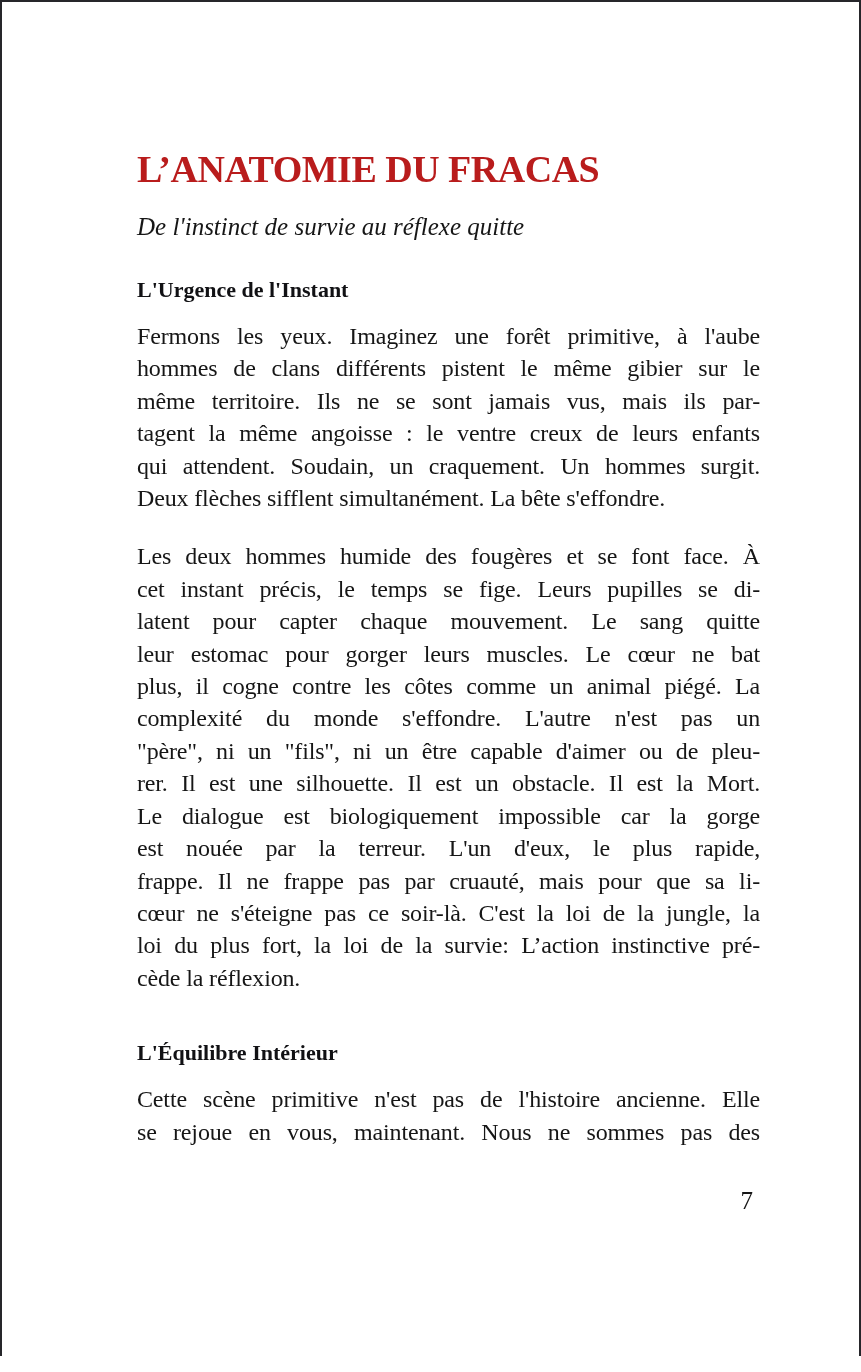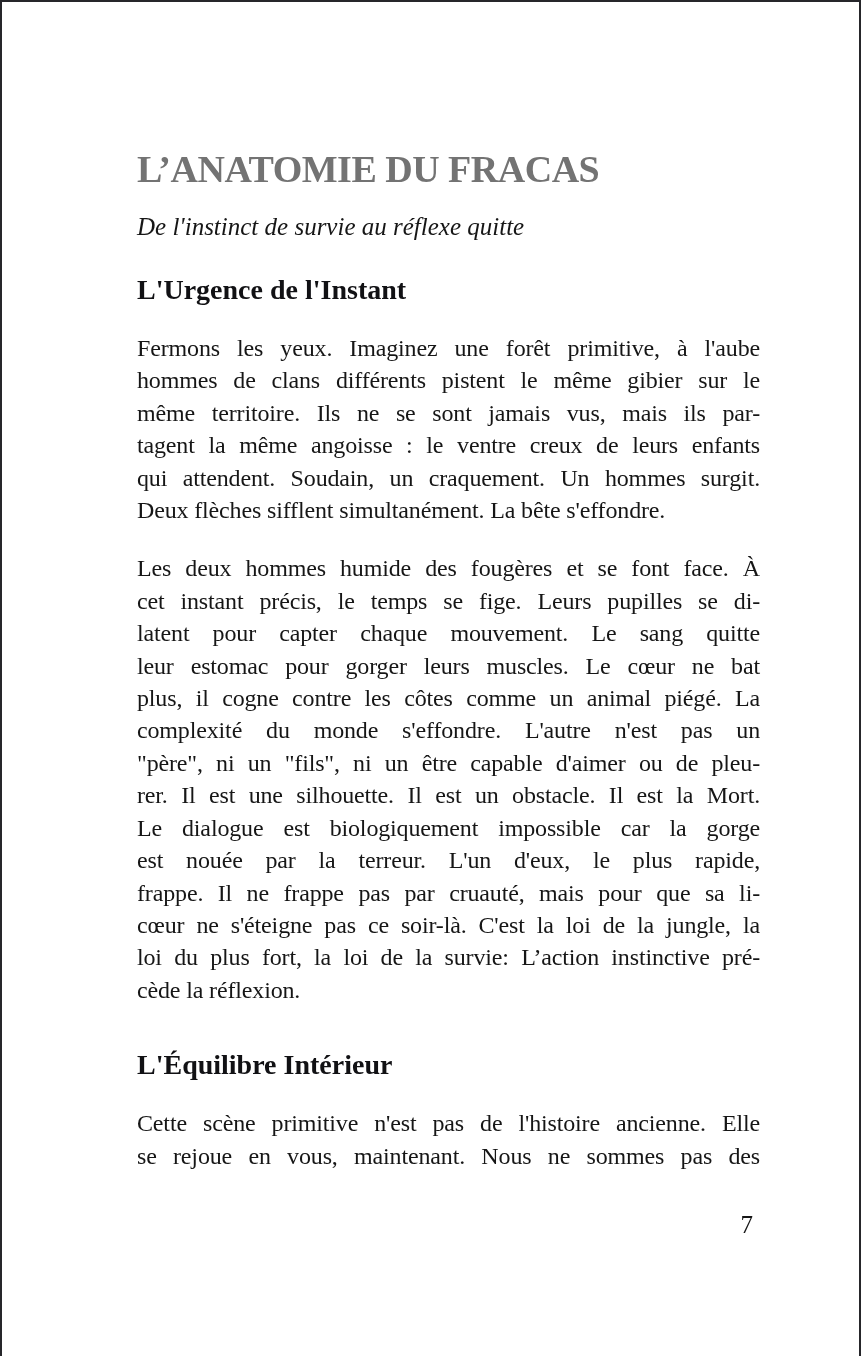--- a/index.html
+++ b/index.html
@@ -28,39 +28,39 @@
     left: 137px;
     top: 0;
     width: 623px;
   }
   .title {
     margin: 147px 0 0 0;
     font-weight: 700;
     font-size: 38px;
     line-height: 45px;
     letter-spacing: -0.5px;
-    color: #737373;
+    color: #b91c1c;
   }
   .subtitle {
     margin-top: 17px;
     font-style: italic;
     font-size: 25px;
     line-height: 35px;
   }
   .heading {
     margin: 0;
     font-weight: 700;
-    font-size: 28px;
+    font-size: 22px;
     line-height: 38px;
     color: #111114;
   }
   section > .heading { margin-top: 40px; }
   section:first-child > .heading { margin-top: 27px; }
   .para { margin-top: 26px; }
-  .heading + .para { margin-top: 23px; }
+  .heading + .para { margin-top: 11px; }
   .line {
     font-size: 24px;
     line-height: 32.4px;
     letter-spacing: -0.15px;
     text-align: justify;
     text-align-last: justify;
     white-space: normal;
   }
   .line.para-end { text-align-last: left; }
   .pagenum {

